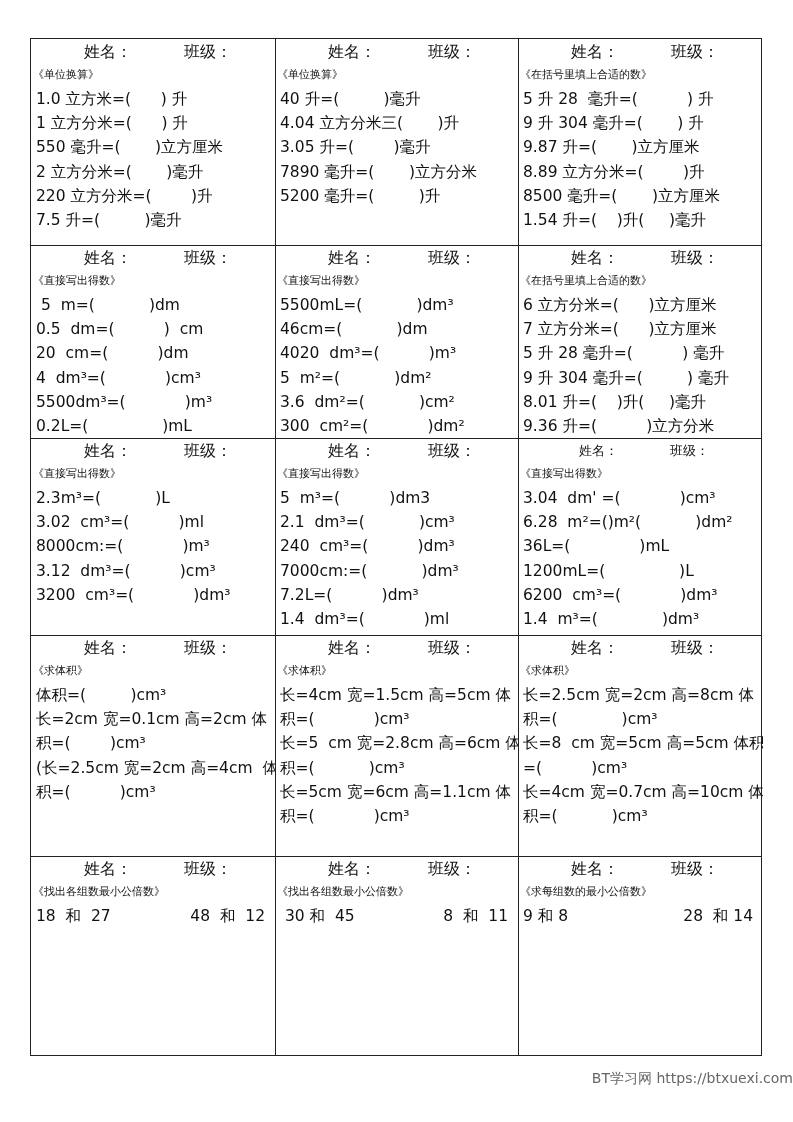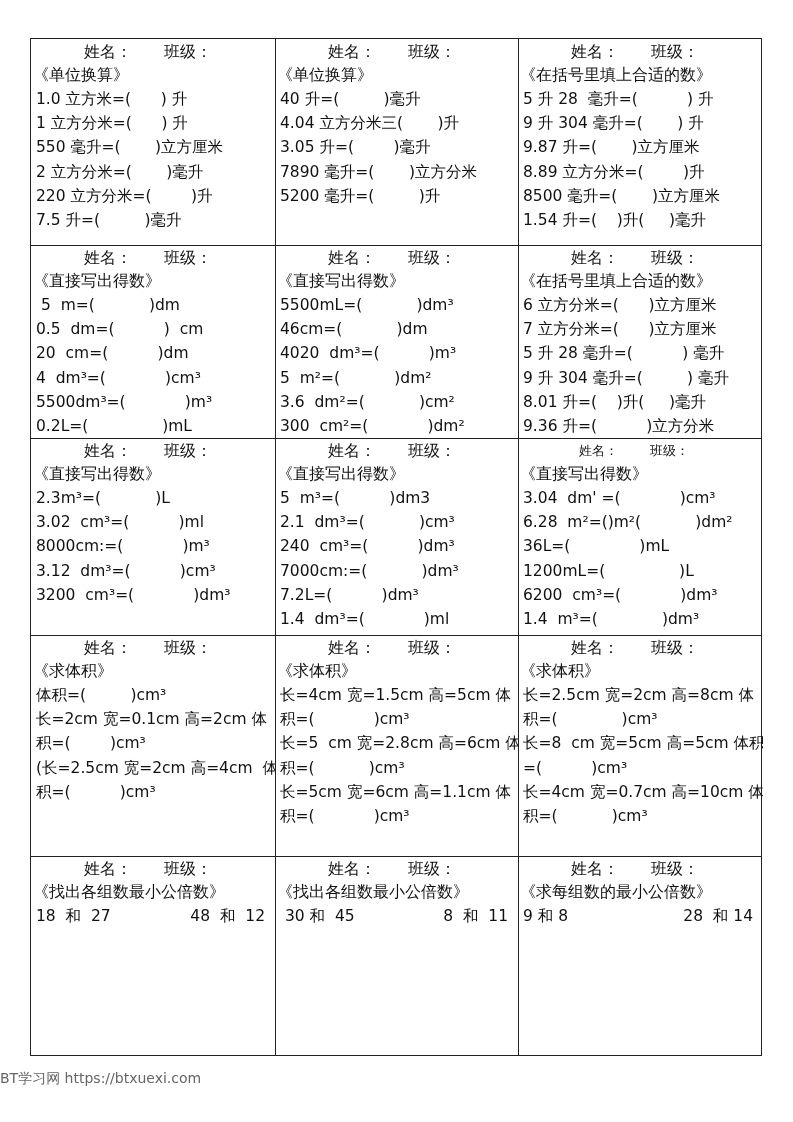--- a/index.html
+++ b/index.html
@@ -6,26 +6,26 @@
   body { width: 793px; height: 1122px; position: relative; overflow: hidden;
          font-family: "DejaVu Sans", "Liberation Sans", sans-serif; color: #111; }
   .grid { position: absolute; left: 30px; top: 38px; width: 732px; height: 1018px;
           border: 1px solid #222; box-sizing: border-box; }
   .cell { position: absolute; box-sizing: border-box; overflow: hidden;
           padding: 2px 0 0 5px; }
   .vline { position: absolute; top: 0; bottom: 0; width: 0; border-left: 1px solid #222; }
   .hline { position: absolute; left: 0; right: 0; height: 0; border-top: 1px solid #222; }
   .hdr { font-size: 16px; line-height: 22px; height: 22px; white-space: pre; padding-left: 48px; }
   .hdr.small { font-size: 13px; padding-left: 56px; }
-  .hdr span + span { margin-left: 32px; font-family: Liberation Serif, serif; }
-  .title { font-size: 16px; line-height: 24px; height: 24px; white-space: nowrap; margin-left: -3px; }
+  .hdr span + span { margin-left: 52px; font-family: Liberation Serif, serif; }
+  .title { font-size: 11px; line-height: 24px; height: 24px; white-space: nowrap; margin-left: -3px; }
   .line { font-size: 15.5px; line-height: 24.2px; height: 24.2px; white-space: pre; }
   .lcm-row { font-size: 15.5px; line-height: 24px; display: flex; justify-content: space-between;
              padding-right: 10px; white-space: pre; }
-  .footer { position: absolute; top: 1070px; left: 0; width: 793px; text-align: left;
+  .footer { position: absolute; top: 1070px; left: 0; width: 793px; text-align: right;
             font-size: 14px; color: #666; }
 </style>
 </head>
 <body>
 
 <div class="grid" id="grid">
   <div class="vline" style="left:244px"></div>
   <div class="vline" style="left:487px"></div>
   <div class="hline" style="top:206px"></div>
   <div class="hline" style="top:399px"></div>

